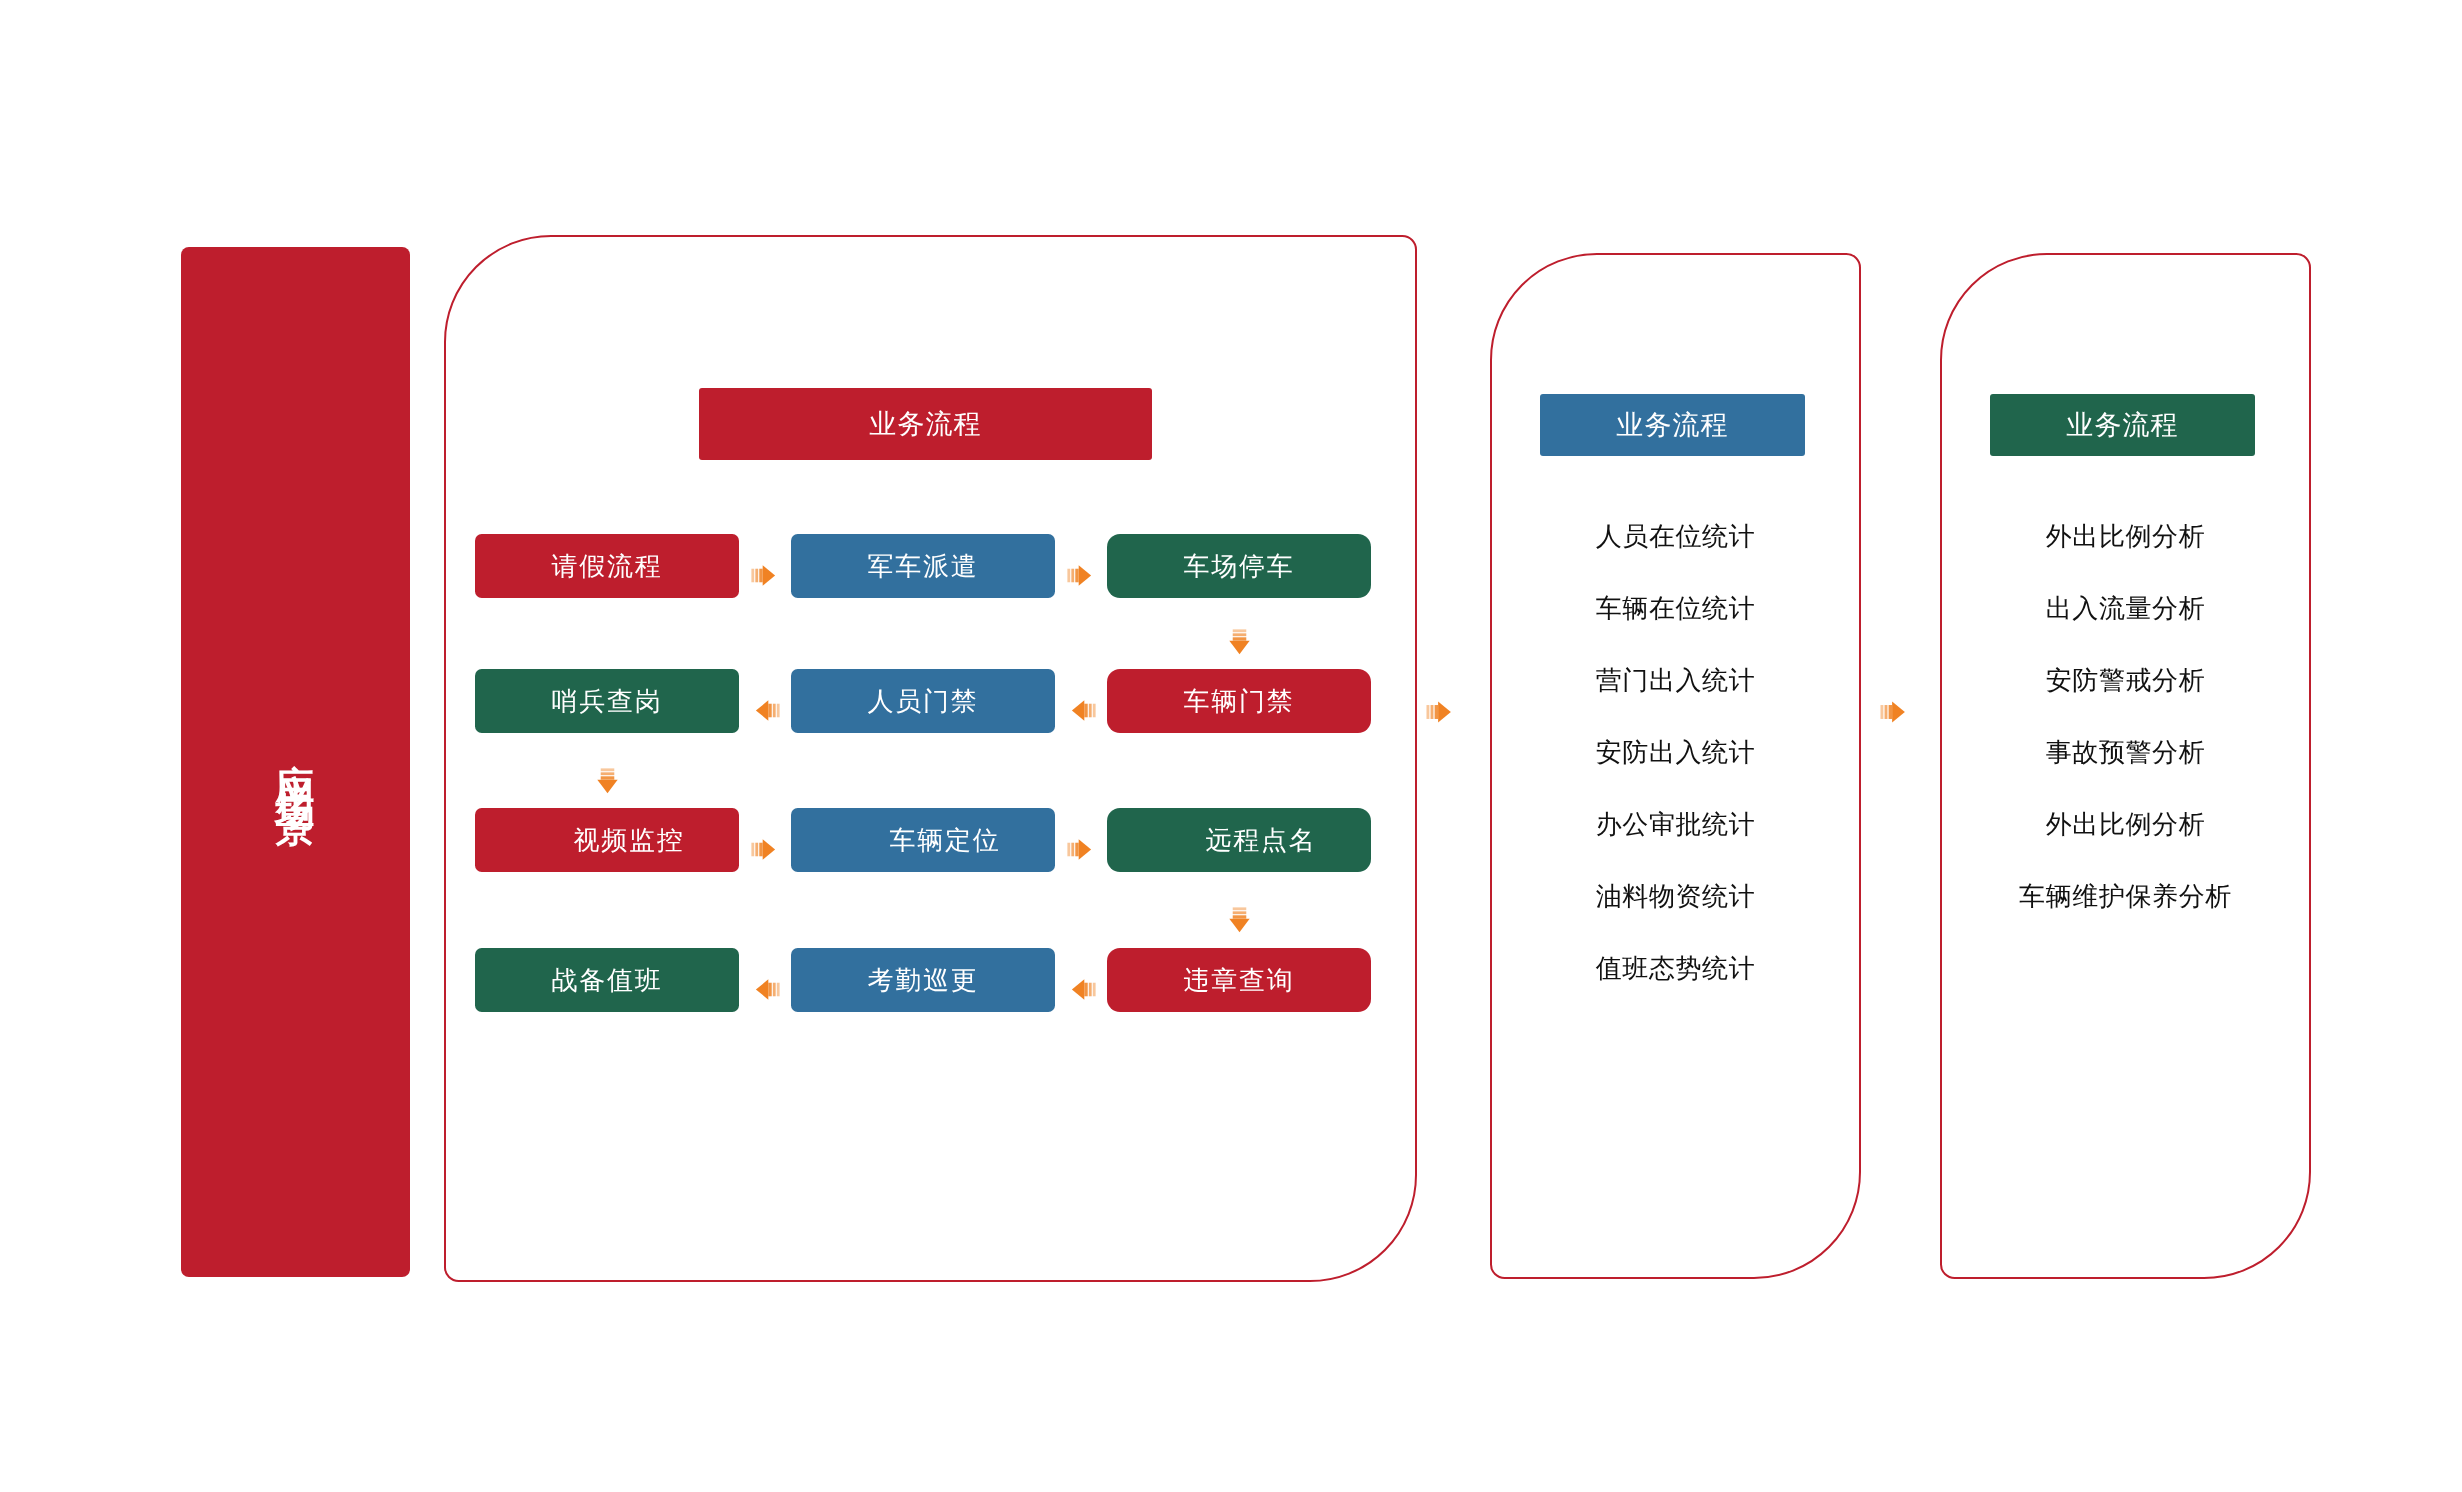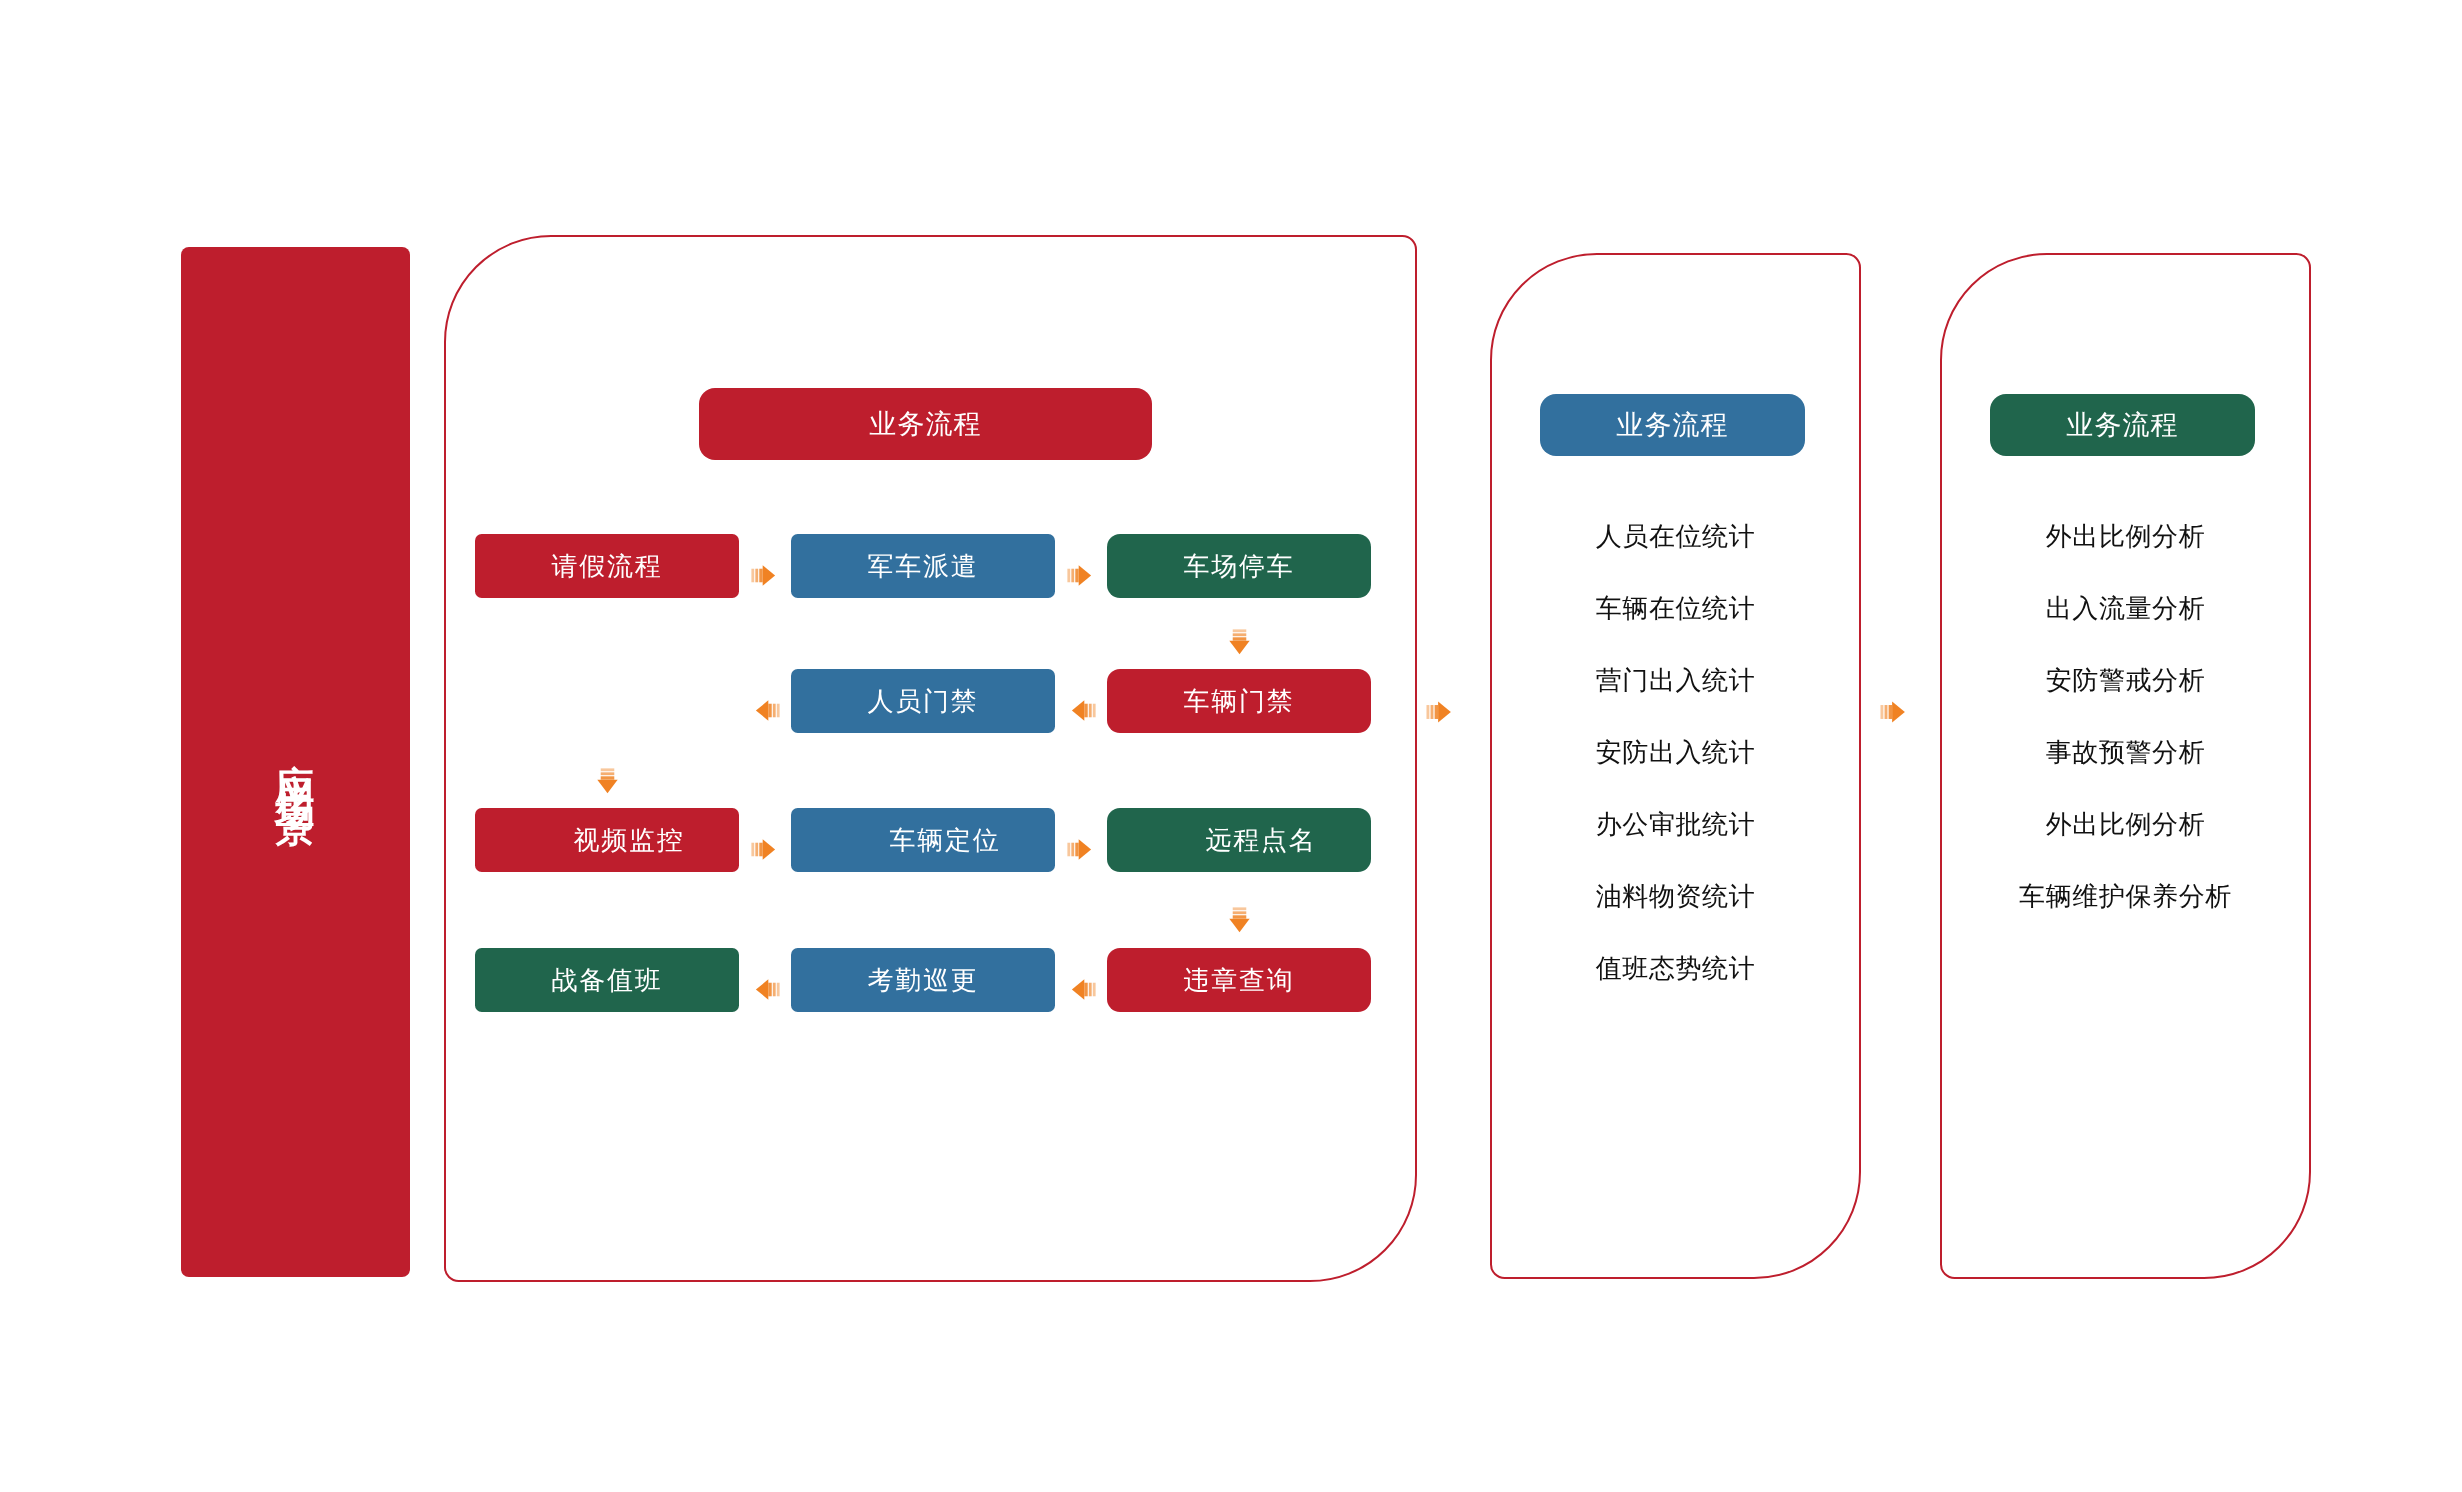--- a/index.html
+++ b/index.html
@@ -76,21 +76,21 @@
   }
 
   
   .section-header {
     position: absolute;
     display: flex;
     align-items: center;
     justify-content: center;
     color: #ffffff;
     font-size: 27px;
-    border-radius: 16px;
+    border-radius: 3px;
     box-sizing: border-box;
     text-align: center;
     letter-spacing: 1.1px;
   }
   #header-process {
     left: 699px;
     top: 388px;
     width: 453px;
     height: 72px;
     background: #BE1E2D;
@@ -242,20 +242,21 @@
       <svg viewBox="0 0 62 62">
           <g fill="#F08223">
         <rect x="19" y="6" width="24" height="5" opacity="0.45"></rect>
         <rect x="19" y="13" width="24" height="5" opacity="0.65"></rect>
         <rect x="19" y="20" width="24" height="6" opacity="0.85"></rect>
         <path d="M13 26 L49 26 L31 50 Z"></path>
       </g>
         </svg>
     </div>
 
+    <div class="flow-cell c-green col0 row1">哨兵查岗</div>
     <div class="flow-cell c-blue col1 row1">人员门禁</div>
     <div class="flow-cell c-red col2 row1">车辆门禁</div>
     <div class="arrow h-arrow a-h-0-1 ar1">
       <svg viewBox="0 0 62 62">
           <g fill="#F08223">
         <rect x="51" y="19" width="5" height="24" opacity="0.45"></rect>
         <rect x="44" y="19" width="5" height="24" opacity="0.65"></rect>
         <rect x="36" y="19" width="6" height="24" opacity="0.85"></rect>
         <path d="M36 13 L14 31 L36 49 Z"></path>
       </g>

